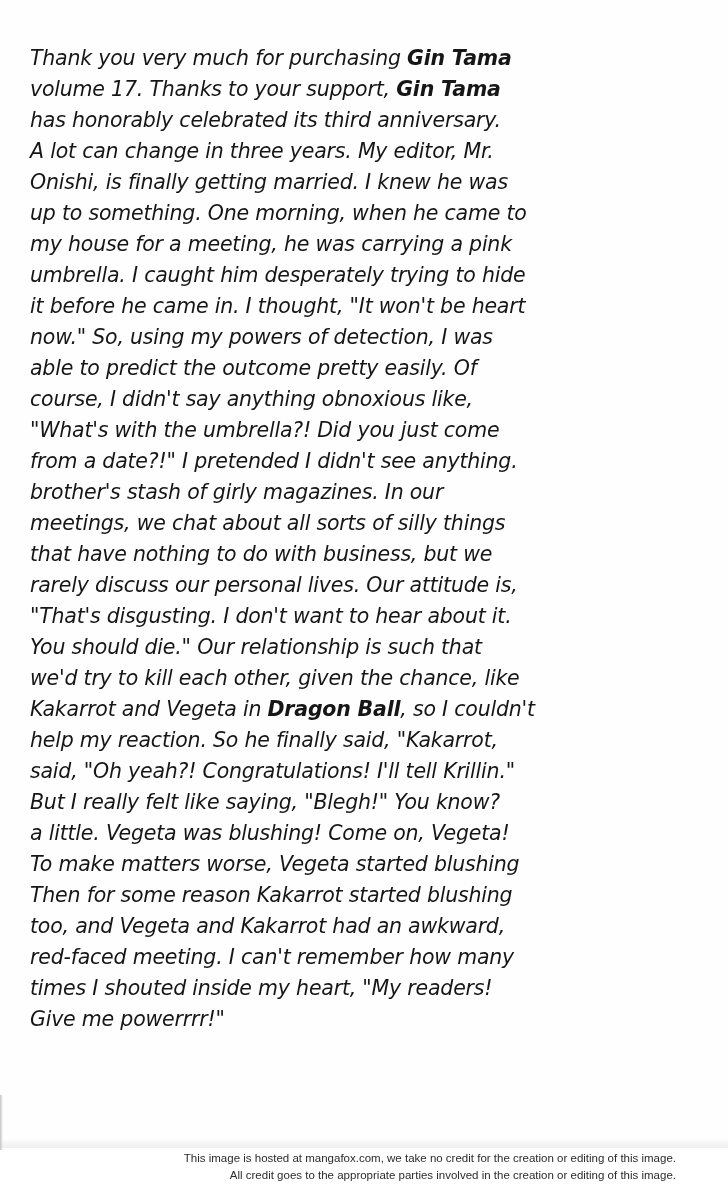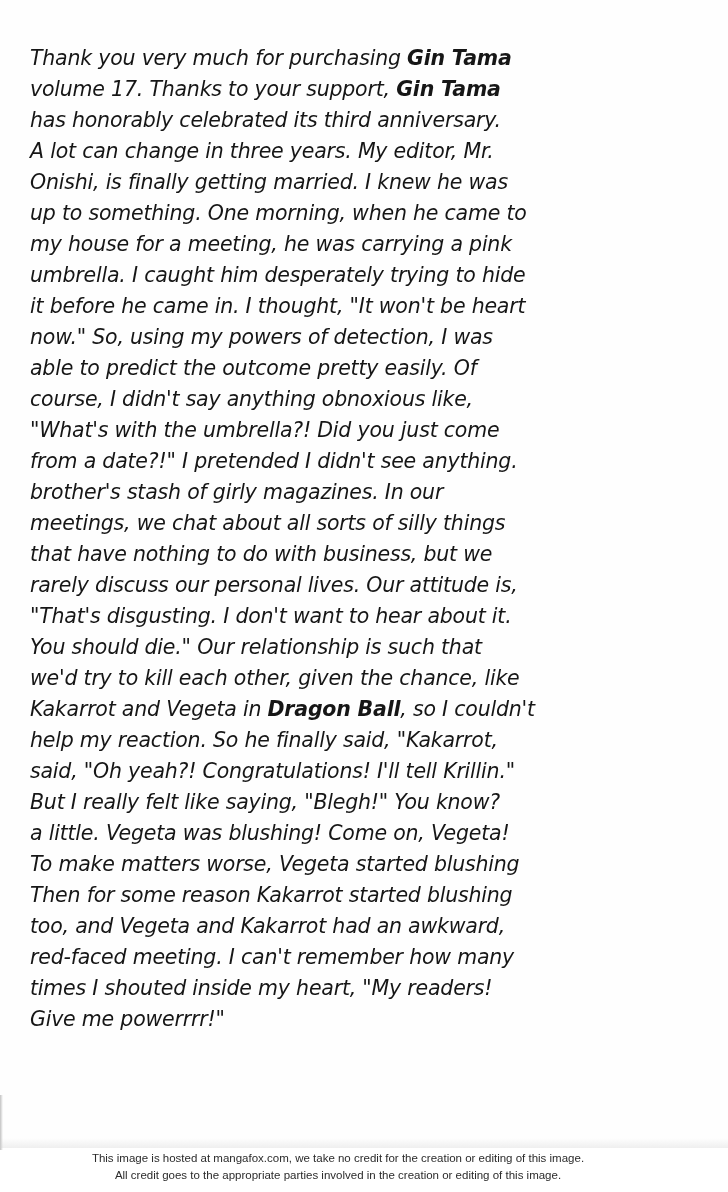--- a/index.html
+++ b/index.html
@@ -55,21 +55,21 @@
     height: 31px;
   }
   .hw-bold {
     font-weight: bold;
   }
   .footer {
     position: absolute;
     left: 0;
     top: 1150px;
     width: 676px;
-    text-align: center;
+    text-align: right;
     font-family: "Liberation Sans", sans-serif;
     font-size: 11.5px;
     line-height: 17px;
     color: #2b2b2b;
   }
 </style>
 </head>
 <body>
 
 <div class="scan">

